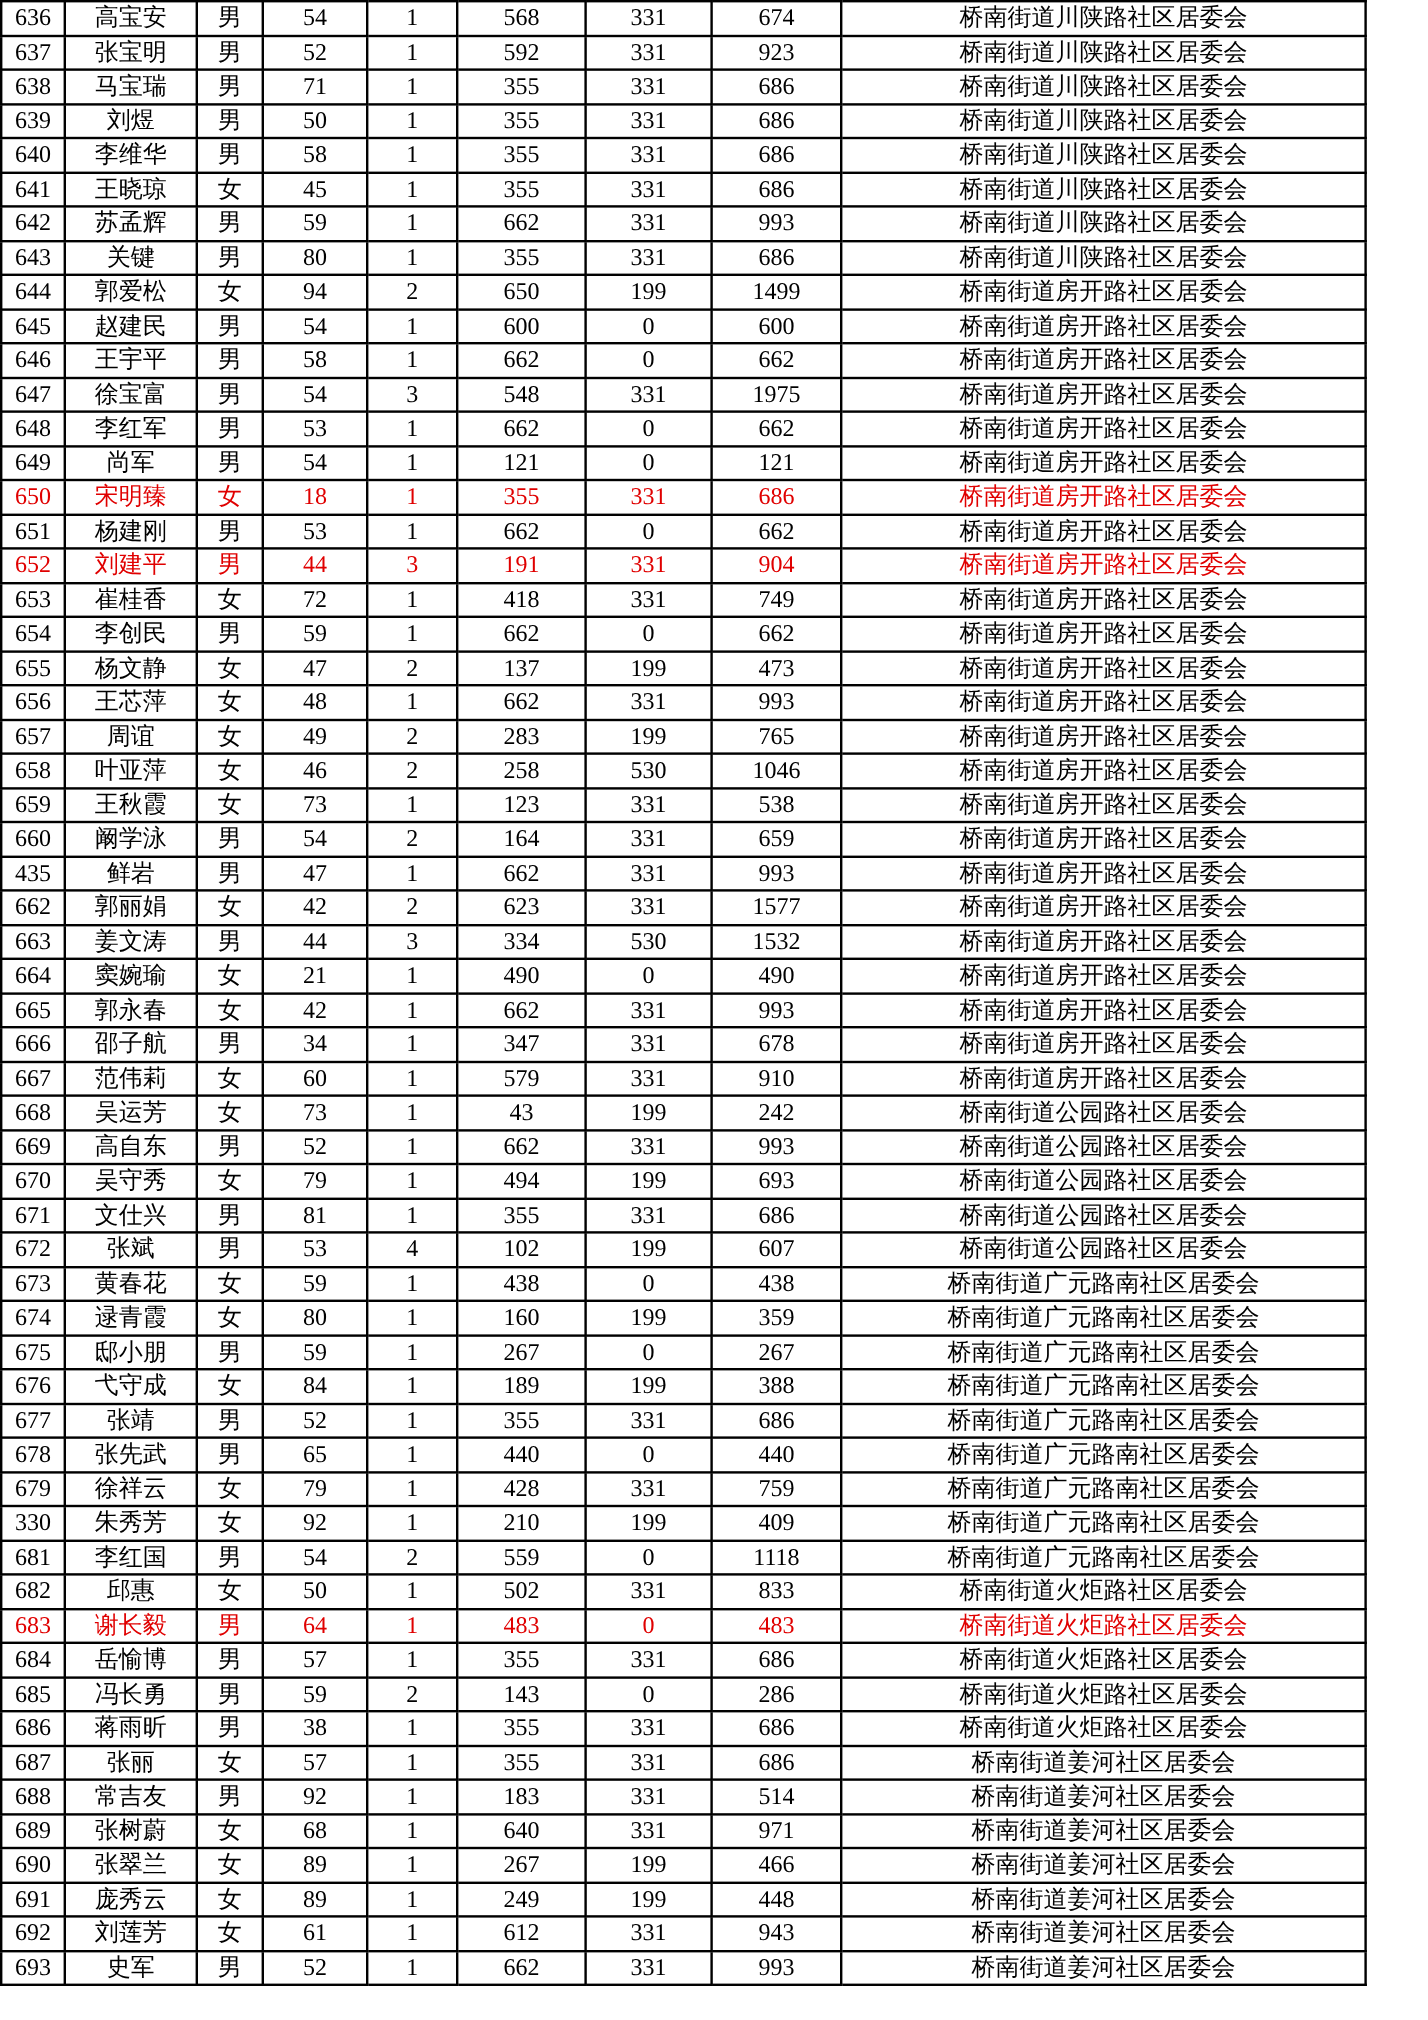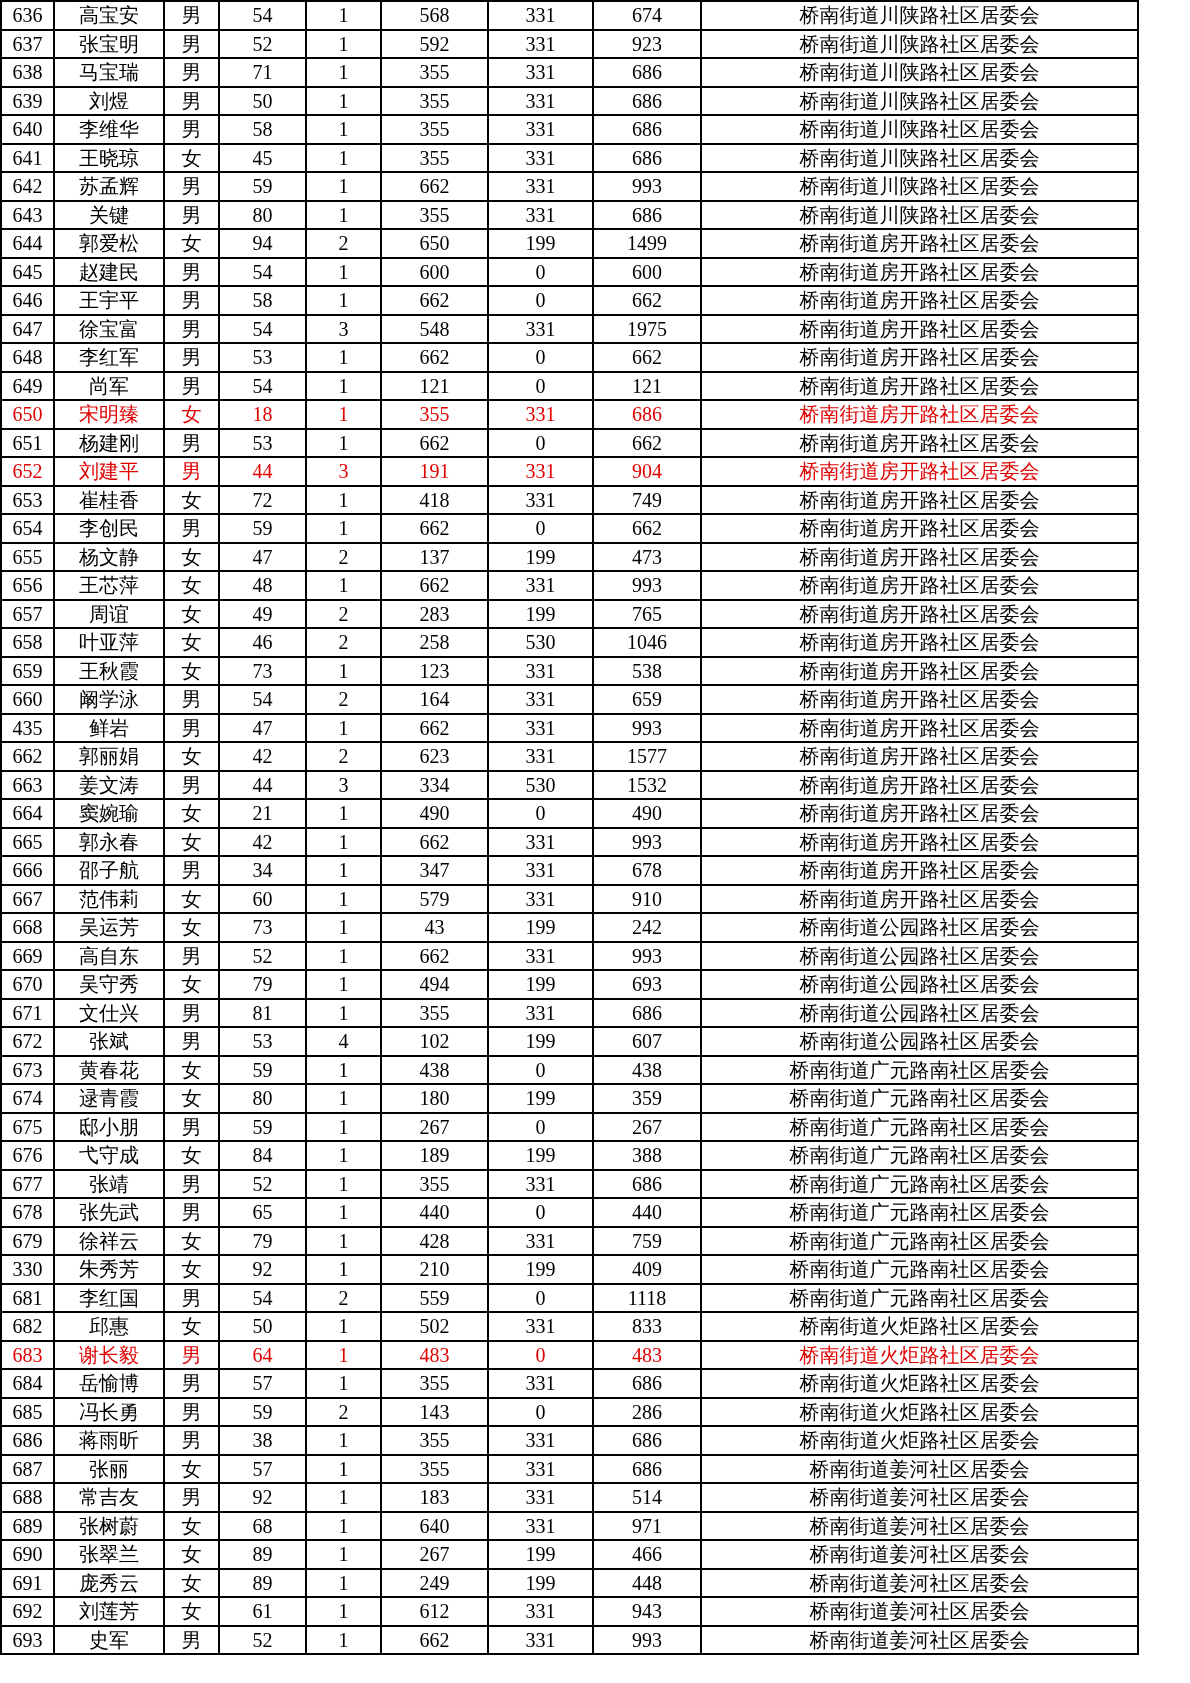--- a/index.html
+++ b/index.html
@@ -487,21 +487,21 @@
     <td>0</td>
     <td>438</td>
     <td>桥南街道广元路南社区居委会</td>
   </tr>
         <tr>
     <td>674</td>
     <td>逯青霞</td>
     <td>女</td>
     <td>80</td>
     <td>1</td>
-    <td>180</td>
+    <td>160</td>
     <td>199</td>
     <td>359</td>
     <td>桥南街道广元路南社区居委会</td>
   </tr>
         <tr>
     <td>675</td>
     <td>邸小朋</td>
     <td>男</td>
     <td>59</td>
     <td>1</td>

